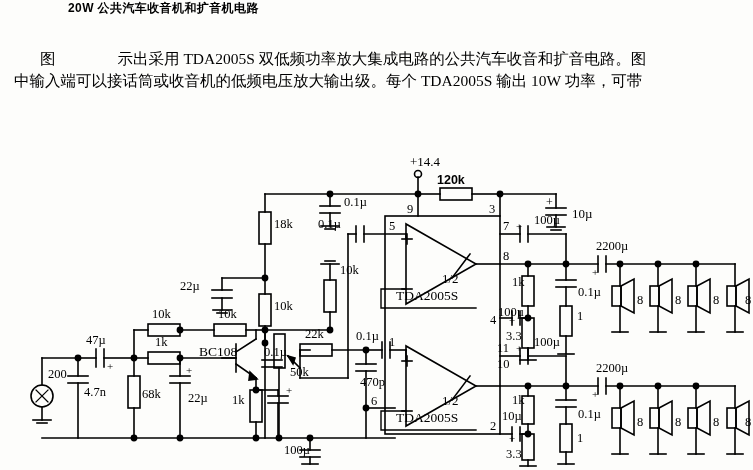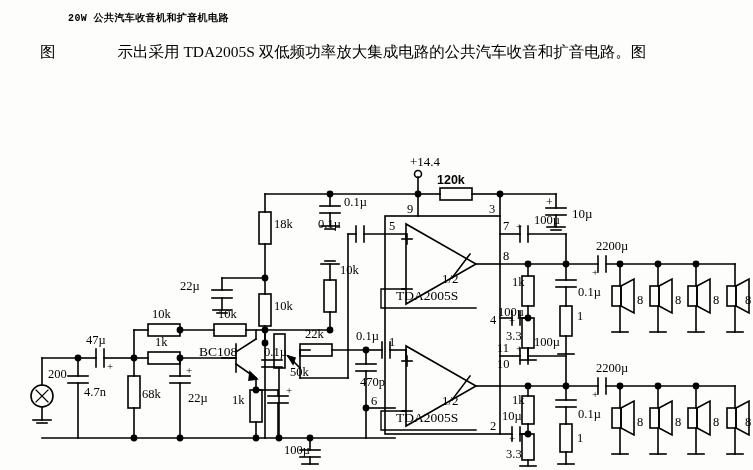--- a/index.html
+++ b/index.html
@@ -8,26 +8,26 @@
     background:#fdfdfb;
     font-family:"Liberation Serif", serif;
     color:#000;
     overflow:hidden;
     position:relative;
   }
   #page{position:relative;width:753px;height:470px;}
 
   
   .title{
-    position:absolute;left:68px;top:11px;
-    font-family:Liberation Mono, monospace;
-    font-weight:bold;font-size:10px;letter-spacing:.4px;
+    position:absolute;left:68px;top:0;
+    font-family:Liberation Sans, sans-serif;
+    font-weight:bold;font-size:12px;letter-spacing:.4px;
   }
   .body-text{
-    position:absolute;left:14px;top:41px;width:726px;
+    position:absolute;left:14px;top:48px;width:726px;
     font-size:15.5px;line-height:22px;text-align:justify;
   }
   .body-text p{margin:0;}
   .indent{display:inline-block;width:26px;}
 
   
   #schem{position:absolute;left:0;top:128px;width:753px;height:342px;}
   #schem svg{display:block;}
 
   .watermark{
@@ -42,20 +42,21 @@
 </style>
 </head>
 <body>
 
 <div id="page">
 
   <div class="title">20W 公共汽车收音机和扩音机电路</div>
 
   <div class="body-text">
     <p><span class="indent"></span><span>图　　　　示出采用 TDA2005S 双低频功率放大集成电路的公共汽车收音和扩音电路。图</span></p>
+    <p><span>中输入端可以接话筒或收音机的低频电压放大输出级。每个 TDA2005S 输出 10W 功率，可带</span></p>
   </div>
 
   <div id="schem">
   <svg width="753" height="342" viewBox="0 0 753 342" xmlns="http://www.w3.org/2000/svg" stroke="#000" fill="none" stroke-width="1.6" stroke-linecap="square">
 
     <g font-family="Liberation Serif, serif" font-size="13" fill="#000" stroke="none"></g>
 
     <circle cx="418" cy="46" r="3.5" stroke-width="1.6"></circle>
     <line x1="418" y1="49" x2="418" y2="66"></line>
 

